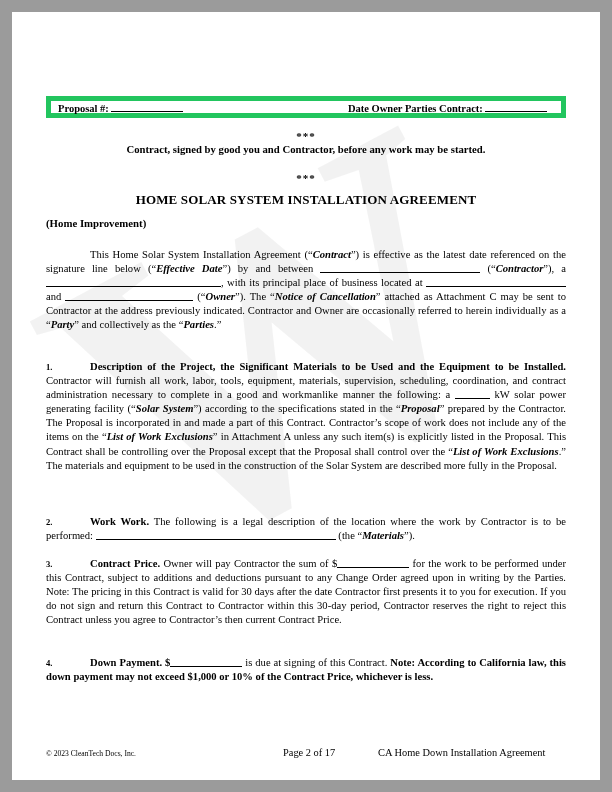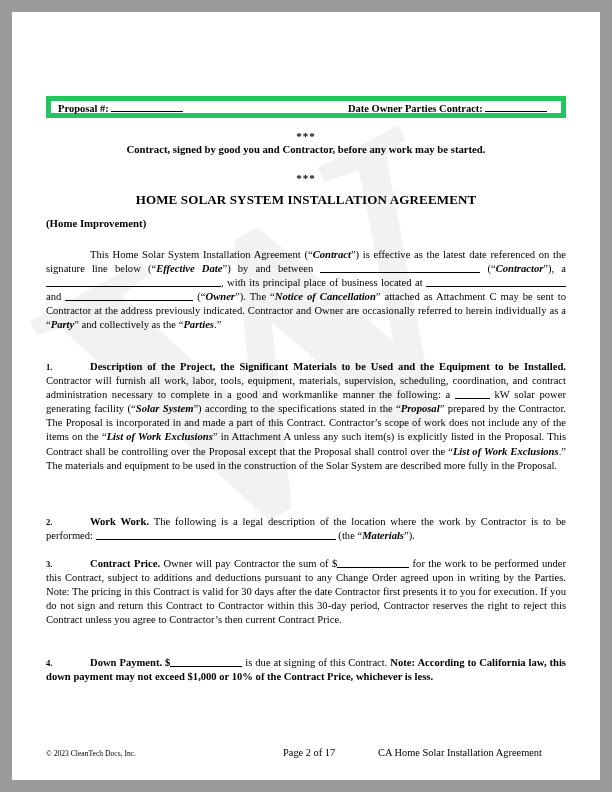--- a/index.html
+++ b/index.html
@@ -243,17 +243,17 @@
     <div class="sec" id="sec2"><span class="sec-num">2.</span><span class="b">Work Work.</span><span>  The following is a legal description of the location where the work by Contractor is to be performed: </span><span class="blank w240"></span><span> (the “</span><span class="bi">Materials</span><span>”).</span></div>
 
     <div class="sec" id="sec3"><span class="sec-num">3.</span><span class="b">Contract Price.</span><span>  Owner will pay Contractor the sum of $</span><span class="blank w72"></span><span> for the work to be performed under this Contract, subject to additions and deductions pursuant to any Change Order agreed upon in writing by the Parties.  Note: The pricing in this Contract is valid for 30 days after the date Contractor first presents it to you for execution.  If you do not sign and return this Contract to Contractor within this 30-day period, Contractor reserves the right to reject this Contract unless you agree to Contractor’s then current Contract Price.</span></div>
 
     <div class="sec" id="sec4"><span class="sec-num">4.</span><span class="b">Down Payment.</span><span class="b">  $</span><span class="blank w72"></span><span> is due at signing of this Contract.</span><span class="b">   Note: According to California law, this down payment may not exceed $1,000 or 10% of the Contract Price, whichever is less.</span></div>
 
 
     <div class="footer">
       <span class="f-left">© 2023 CleanTech Docs, Inc.</span>
       <span class="f-center">Page 2 of 17</span>
-      <span class="f-right">CA Home Solar Installation Agreement</span>
+      <span class="f-right">CA Home Down Installation Agreement</span>
     </div>
 
   </div>
 </div>
 
 </body></html>

